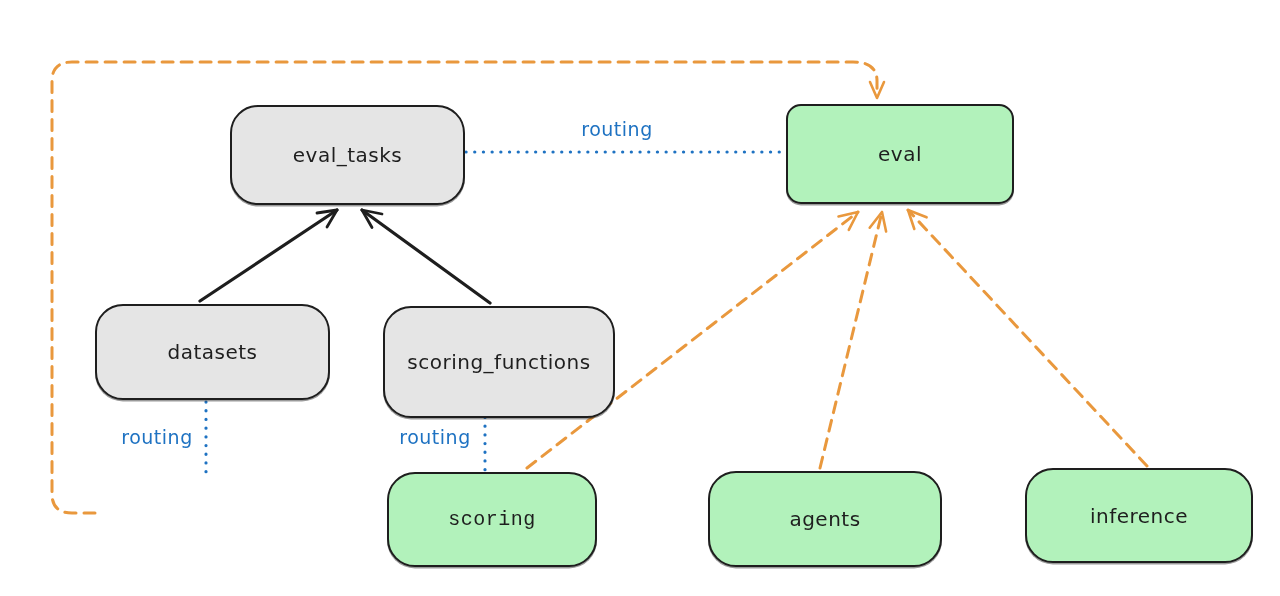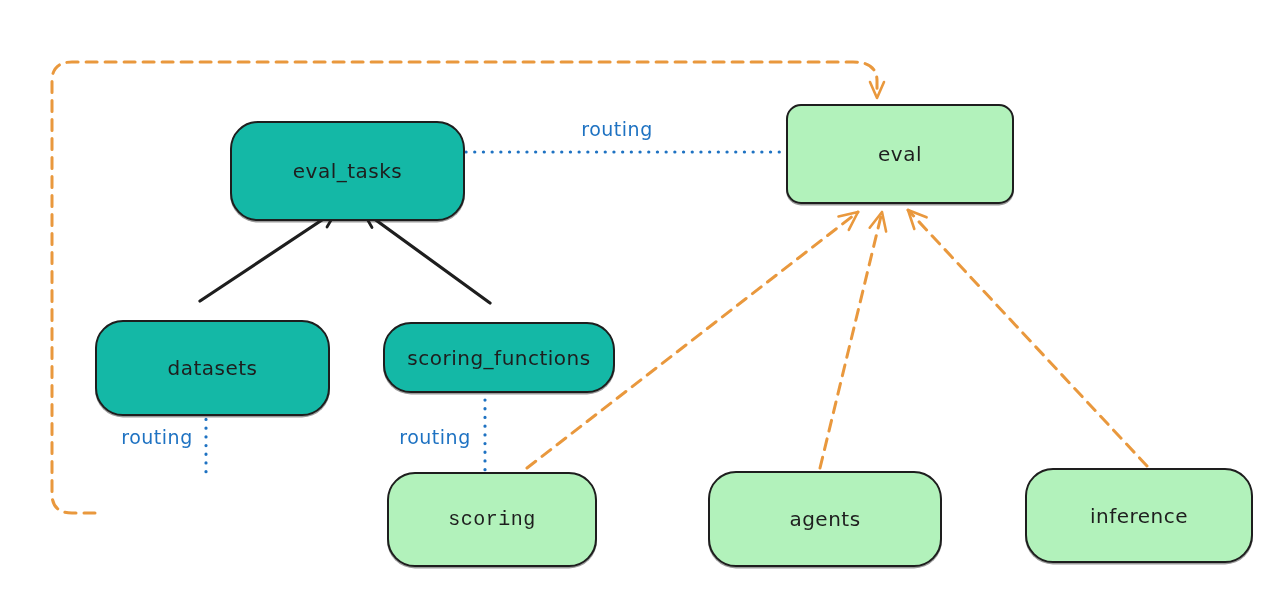--- a/index.html
+++ b/index.html
@@ -23,21 +23,21 @@
   .node {
     position: absolute;
     box-sizing: border-box;
     border: 2.5px solid #1e1e1e;
     border-radius: 28px;
     display: flex;
     align-items: center;
     justify-content: center;
     box-shadow: 0 1.5px 0 rgba(30,30,30,0.45);
   }
-  .node.blue  { background: #14b8a6; margin-top: 16px; }
+  .node.blue  { background: #e5e5e5; }
   .node.green { background: #b2f2bb; }
   .node-label {
     color: #1e1e1e;
     font-size: 20px;
     letter-spacing: 0.5px;
     white-space: nowrap;
   }
   .edge-label {
     position: absolute;
     transform: translate(-50%, -50%);
@@ -90,21 +90,21 @@
   </div>
 
   <div class="node green" style="left:786px; top:104px; width:228px; height:100px;border-radius:15px;">
     <span class="node-label">eval</span>
   </div>
 
   <div class="node blue" style="left:95px; top:304px; width:235px; height:96px;align-items:center;">
     <span class="node-label">datasets</span>
   </div>
 
-  <div class="node blue" style="left:383px; top:306px; width:232px; height:71px;">
+  <div class="node blue" style="left:383px; top:306px; width:232px; height:112px;">
     <span class="node-label">scoring_functions</span>
   </div>
 
 
   <div class="node green" style="left:387px; top:472px; width:210px; height:95px;font-family:Liberation Mono, monospace;">
     <span class="node-label">scoring</span>
   </div>
 
   <div class="node green" style="left:708px; top:471px; width:234px; height:96px;">
     <span class="node-label">agents</span>

